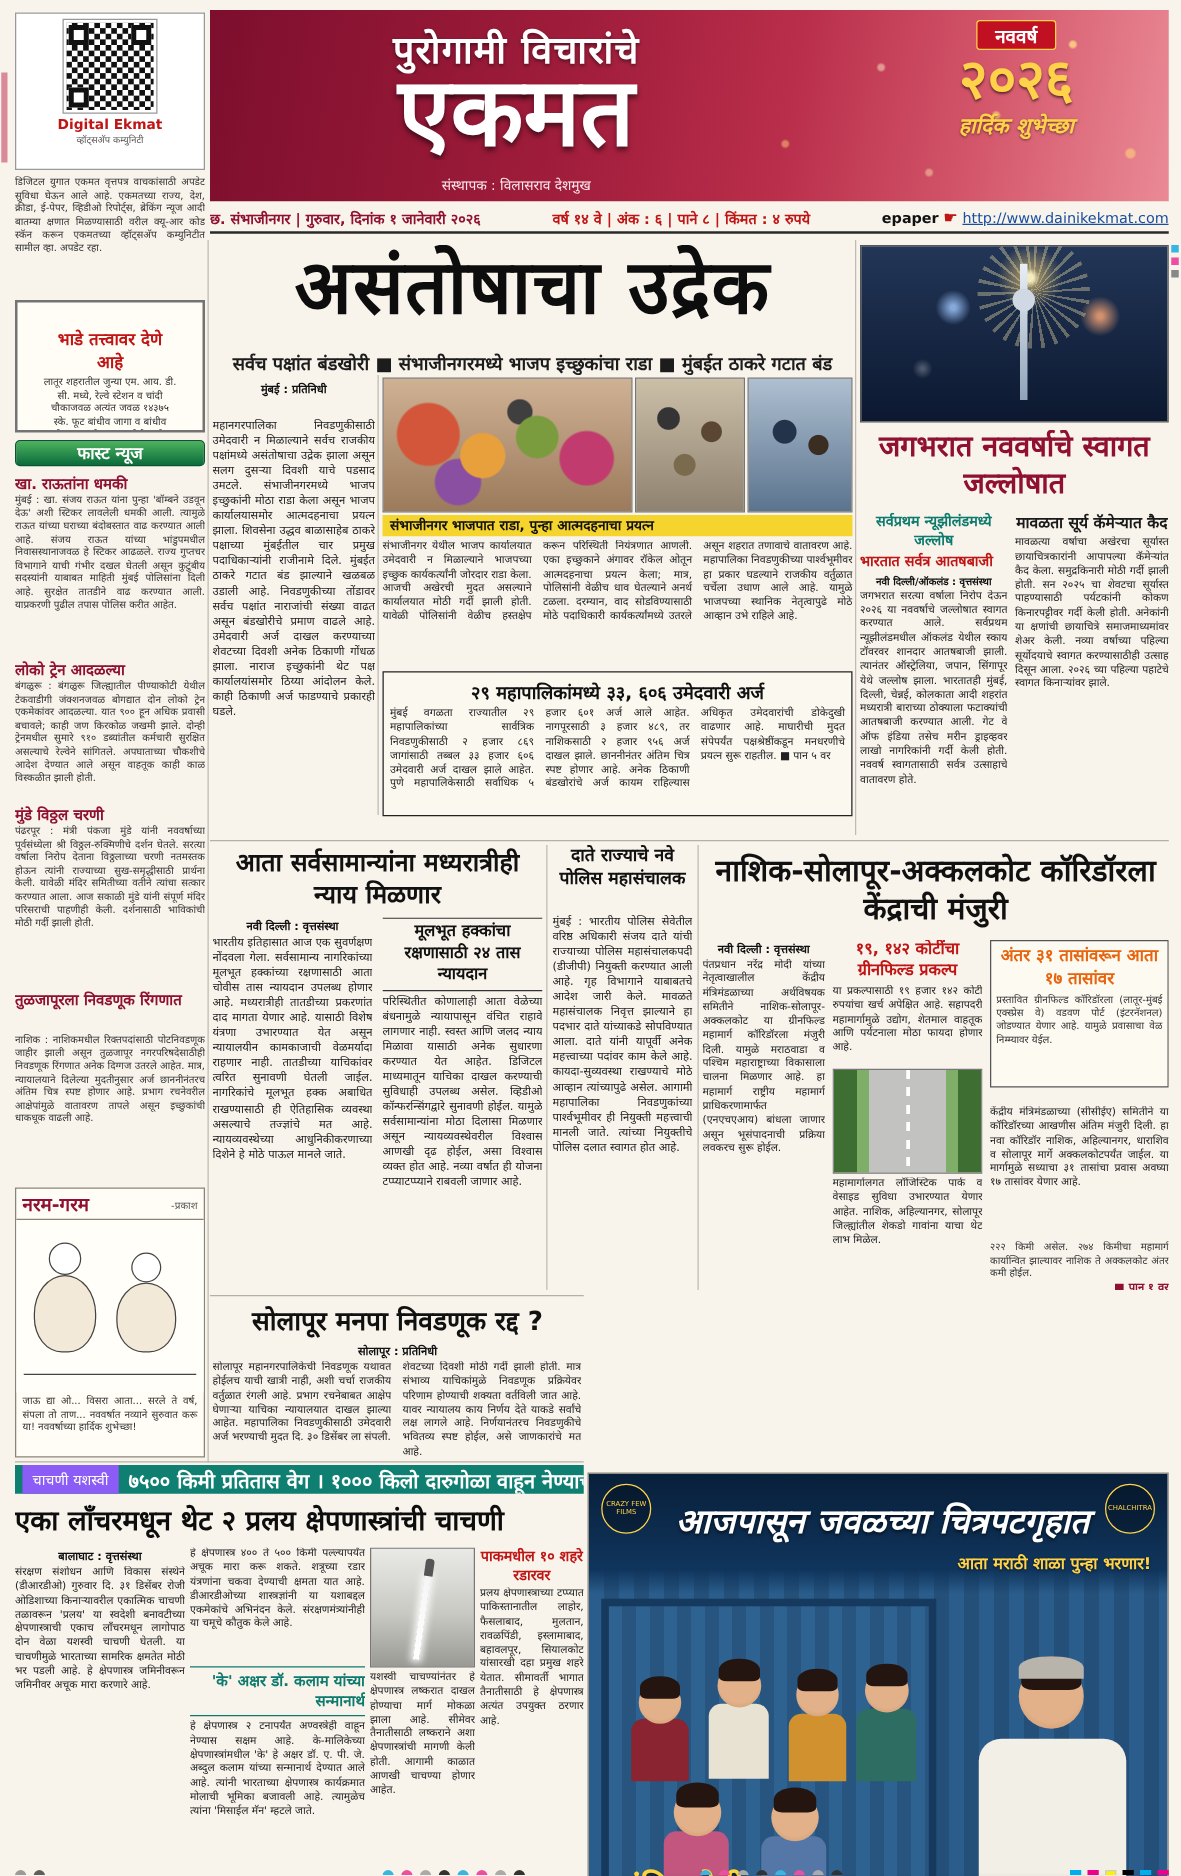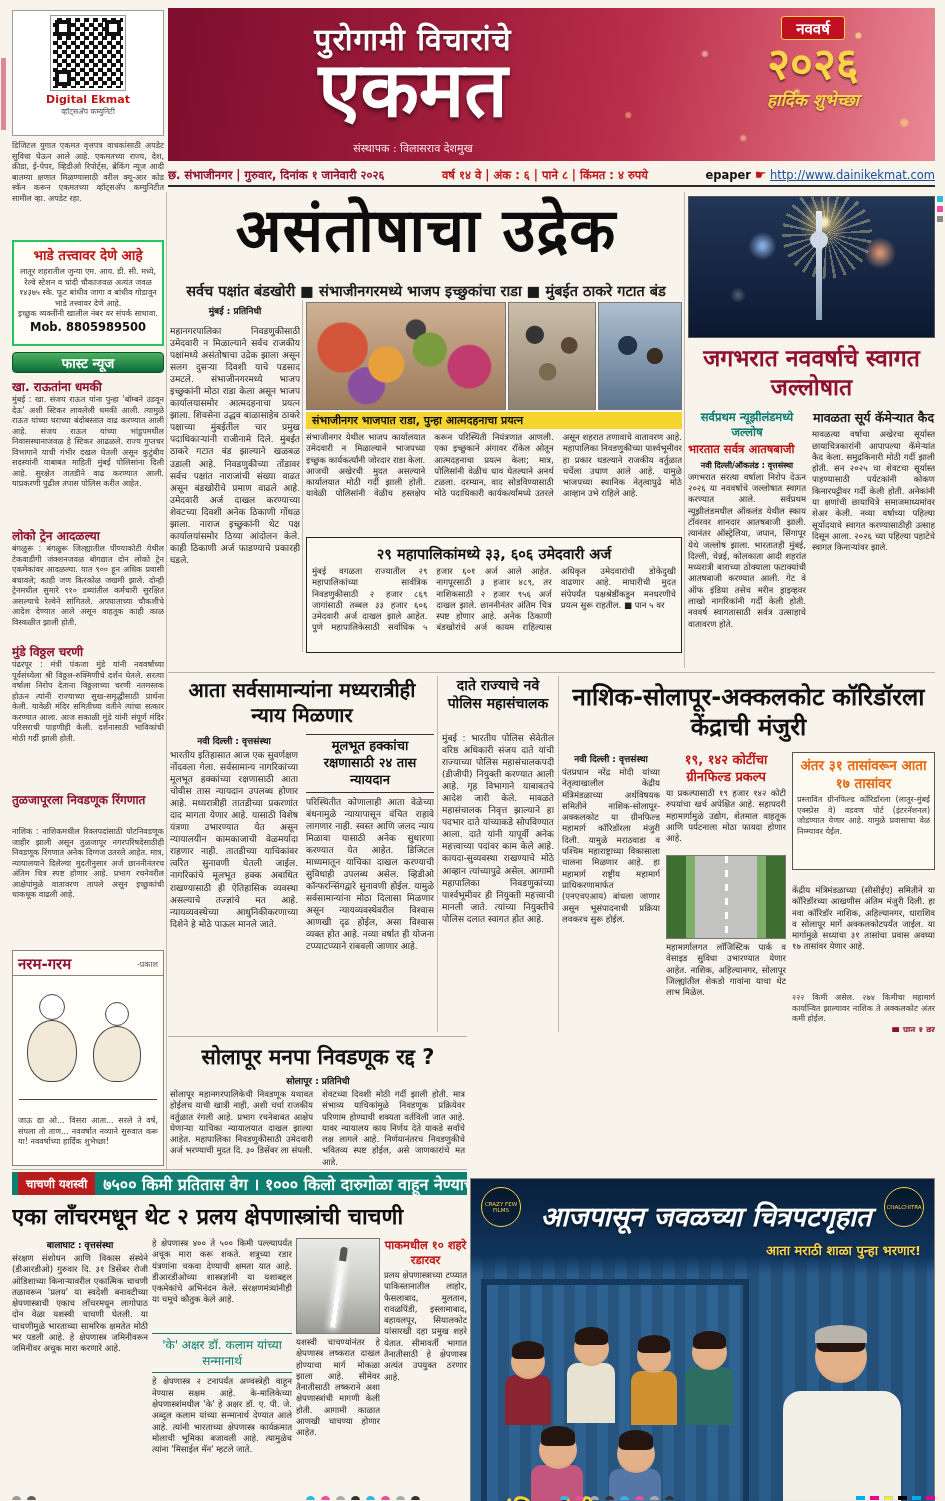--- a/index.html
+++ b/index.html
@@ -35,21 +35,21 @@
   .ep-label{font-weight:700;color:#111}
   .ep-arrow{color:#c01515;font-size:13px}
   .ep-url{color:#1a4fa0;text-decoration:underline;cursor:pointer}
   
   .qr{background:
      repeating-conic-gradient(#111 0% 25%, #fff 0% 50%);
      background-size:9px 9px;border:2px solid #fff;outline:1px solid #999;position:relative}
   .qr i{position:absolute;width:16px;height:16px;border:4px solid #111;background:#fff}
   .qr i:nth-child(1){left:2px;top:2px}.qr i:nth-child(2){right:2px;top:2px}.qr i:nth-child(3){left:2px;bottom:2px}
   
-  .rentbox{border:2px solid #22c55e;background:#fffdf6;padding:4px;text-align:center}
+  .rentbox{border:2px solid #737373;background:#fffdf6;padding:20px;text-align:center}
   .rent-title{color:#c01515;font-weight:900;font-size:13.5px;margin-bottom:3px}
   .fastnews-hdr{background:linear-gradient(180deg,#4db25e,#0c6b3c);color:#fff;font-weight:900;font-size:13.5px;text-align:center;line-height:21px;border-radius:4px;border:1px solid #0a5530}
   .fn-title{font-size:12px;font-weight:900;color:#8f1030}
   .naram{border:1px solid #8a8378;background:#fffdf6}
   .naram-hdr{border-bottom:1px solid #8a8378;display:flex;justify-content:space-between;align-items:center;padding:2px 5px}
   .naram-title{font-weight:900;font-size:15px;color:#8f1030}
   .naram-credit{font-size:8px;color:#555}
   
   .mainhead{font-size:60px;font-weight:900;color:#0d0d0d;text-align:center;line-height:1.15;letter-spacing:1px}
   .subhead{font-size:14.5px;font-weight:900;color:#1c1c1c;text-align:center}
@@ -107,24 +107,24 @@
   .movie-tag{color:#ffd24a;font-weight:900;font-size:13px;text-align:right;text-shadow:0 1px 2px rgba(0,0,0,.6)}
   .mv-frame{position:absolute;border:6px solid #16395e;background:repeating-linear-gradient(90deg,#2e6391 0 11px,#27557f 11px 22px)}
   .face{position:absolute;border-radius:50%;background:radial-gradient(circle at 50% 42%,#e2b189 62%,#c89066)}
   .face::before{content:'';position:absolute;top:-12%;left:4%;right:4%;height:52%;border-radius:50% 50% 20% 20%;background:#241510}
   .shirt{position:absolute;border-radius:10px 10px 0 0}
   .movie-fade{position:absolute;left:0;right:0;bottom:0;height:130px;background:linear-gradient(rgba(5,18,38,0),rgba(5,18,38,.92) 70%)}
   .mv-title{color:#ffd23a;font-weight:900;font-size:27px;line-height:1.05;text-shadow:0 2px 2px rgba(0,0,0,.7)}
   .mv-logo{position:absolute;border:1.5px solid #ffd24a;border-radius:50%;color:#ffd24a;font-size:5.5px;display:flex;align-items:center;justify-content:center;text-align:center;background:rgba(0,0,0,.25)}
   
   .banner{background:#0f7f72;display:flex;align-items:center;gap:8px;padding:0 6px}
-  .banner-tag{background:#b91c1c;color:#fff;font-weight:700;font-size:11.5px;padding:16px 8px;white-space:nowrap}
+  .banner-tag{background:#8b5cf6;color:#fff;font-weight:400;font-size:11.5px;padding:16px 8px;white-space:nowrap}
   .banner-txt{color:#fff;font-weight:700;font-size:16px;white-space:nowrap}
   .mis-head{font-size:22px;font-weight:900;color:#0d0d0d}
-  .k-title{font-size:12px;font-weight:400;color:#0e7a6e;text-align:center;border-top:1.5px solid #0e7a6e;border-bottom:1.5px solid #0e7a6e;padding:3px 0;line-height:1.35}
+  .k-title{font-size:12px;font-weight:700;color:#0e7a6e;text-align:right;border-top:1.5px solid #0e7a6e;border-bottom:1.5px solid #0e7a6e;padding:3px 0;line-height:1.35}
   .pak-title{font-size:11.5px;font-weight:900;color:#c01515;text-align:center;line-height:1.3}
   
   .cartoon{position:relative;background:#fffef8}
   .cfig{position:absolute;border:1.5px solid #444;border-radius:50% 50% 45% 45%;background:#f3e9d8}
   .chead{position:absolute;border:1.5px solid #444;border-radius:50%;background:#fff}
   .dot{display:inline-block;width:9px;height:9px;border-radius:50%;margin-right:6px}
   .sq{display:inline-block;width:9px;height:9px;margin-right:5px}
 </style>
 </head>
 <body>
@@ -203,21 +203,21 @@
 <div class="vline" style="left:437px;top:676px;height:356px"></div>
 <div class="vline" style="left:558px;top:676px;height:356px"></div>
 <div class="hline" style="left:168px;top:672px;width:767px"></div>
 <div class="hline" style="left:168px;top:1036px;width:299px"></div>
 <div class="hline" style="left:12px;top:1169px;width:455px"></div>
 
 <div class="abs mainhead" style="left:170px;top:196px;width:512px;height:80px">असंतोषाचा उद्रेक</div>
 <div class="abs subhead" style="left:170px;top:280px;width:512px;height:20px">सर्वच पक्षांत बंडखोरी ■ संभाजीनगरमध्ये भाजप इच्छुकांचा राडा ■ मुंबईत ठाकरे गटात बंड</div>
 
 <div class="abs" style="left:170px;top:304px;width:130px;height:348px">
-  <div class="dl" style="margin-bottom:8px">मुंबई : प्रतिनिधी</div>
+  <div class="dl" style="margin-bottom:18px">मुंबई : प्रतिनिधी</div>
   <div class="t9" style="height:330px;overflow:hidden">महानगरपालिका निवडणुकीसाठी उमेदवारी न मिळाल्याने सर्वच राजकीय पक्षांमध्ये असंतोषाचा उद्रेक झाला असून सलग दुसऱ्या दिवशी याचे पडसाद उमटले. संभाजीनगरमध्ये भाजप इच्छुकांनी मोठा राडा केला असून भाजप कार्यालयासमोर आत्मदहनाचा प्रयत्न झाला. शिवसेना उद्धव बाळासाहेब ठाकरे पक्षाच्या मुंबईतील चार प्रमुख पदाधिकाऱ्यांनी राजीनामे दिले. मुंबईत ठाकरे गटात बंड झाल्याने खळबळ उडाली आहे. निवडणुकीच्या तोंडावर सर्वच पक्षांत नाराजांची संख्या वाढत असून बंडखोरीचे प्रमाण वाढले आहे. उमेदवारी अर्ज दाखल करण्याच्या शेवटच्या दिवशी अनेक ठिकाणी गोंधळ झाला. नाराज इच्छुकांनी थेट पक्ष कार्यालयांसमोर ठिय्या आंदोलन केले. काही ठिकाणी अर्ज फाडण्याचे प्रकारही घडले.</div>
 </div>
 
 <div class="abs photo1" style="left:306px;top:302px;width:200px;height:108px"></div>
 <div class="abs photo2" style="left:508px;top:302px;width:88px;height:108px"></div>
 <div class="abs photo3" style="left:598px;top:302px;width:84px;height:108px"></div>
 
 <div class="abs caption" style="left:306px;top:412px;width:376px;height:17px">संभाजीनगर भाजपात राडा, पुन्हा आत्मदहनाचा प्रयत्न</div>
 <div class="abs t85 c3" style="left:306px;top:432px;width:376px;height:100px">संभाजीनगर येथील भाजप कार्यालयात उमेदवारी न मिळाल्याने भाजपच्या इच्छुक कार्यकर्त्यांनी जोरदार राडा केला. आजची अखेरची मुदत असल्याने कार्यालयात मोठी गर्दी झाली होती. यावेळी पोलिसांनी वेळीच हस्तक्षेप करून परिस्थिती नियंत्रणात आणली. एका इच्छुकाने अंगावर रॉकेल ओतून आत्मदहनाचा प्रयत्न केला; मात्र, पोलिसांनी वेळीच धाव घेतल्याने अनर्थ टळला. दरम्यान, वाद सोडविण्यासाठी मोठे पदाधिकारी कार्यकर्त्यांमध्ये उतरले असून शहरात तणावाचे वातावरण आहे. महापालिका निवडणुकीच्या पार्श्वभूमीवर हा प्रकार घडल्याने राजकीय वर्तुळात चर्चेला उधाण आले आहे. यामुळे भाजपच्या स्थानिक नेतृत्वापुढे मोठे आव्हान उभे राहिले आहे.</div>
 

